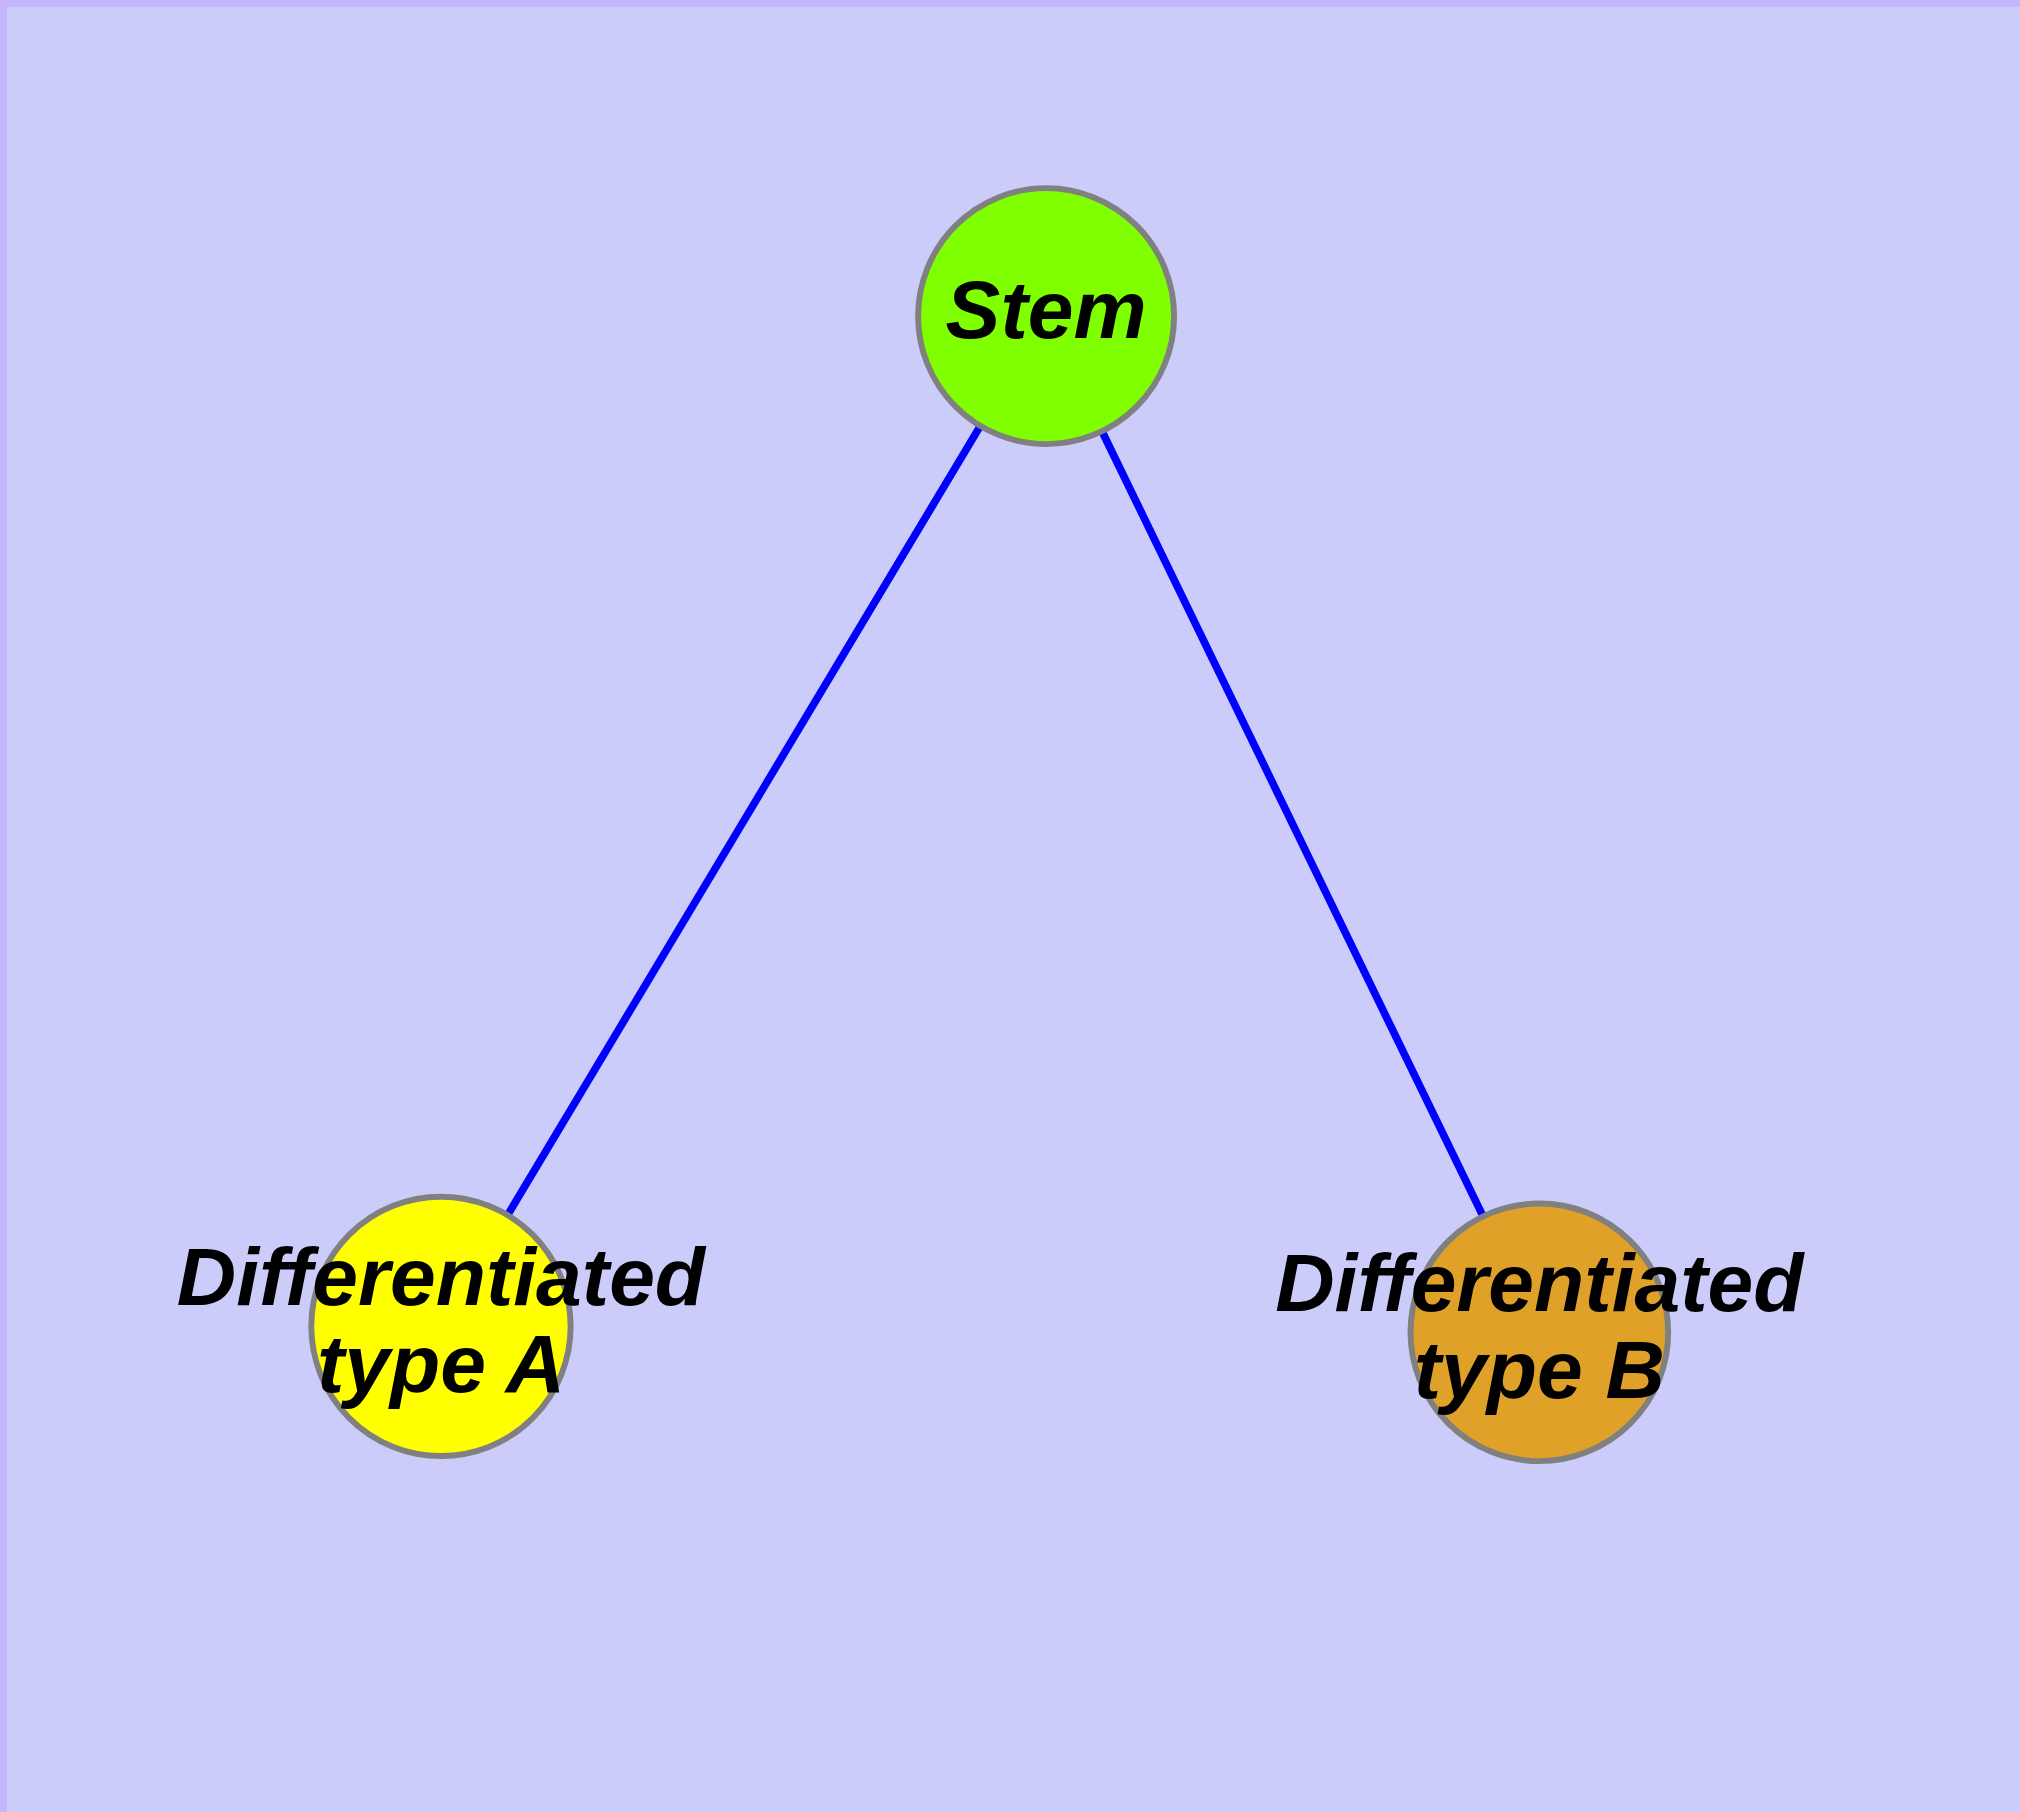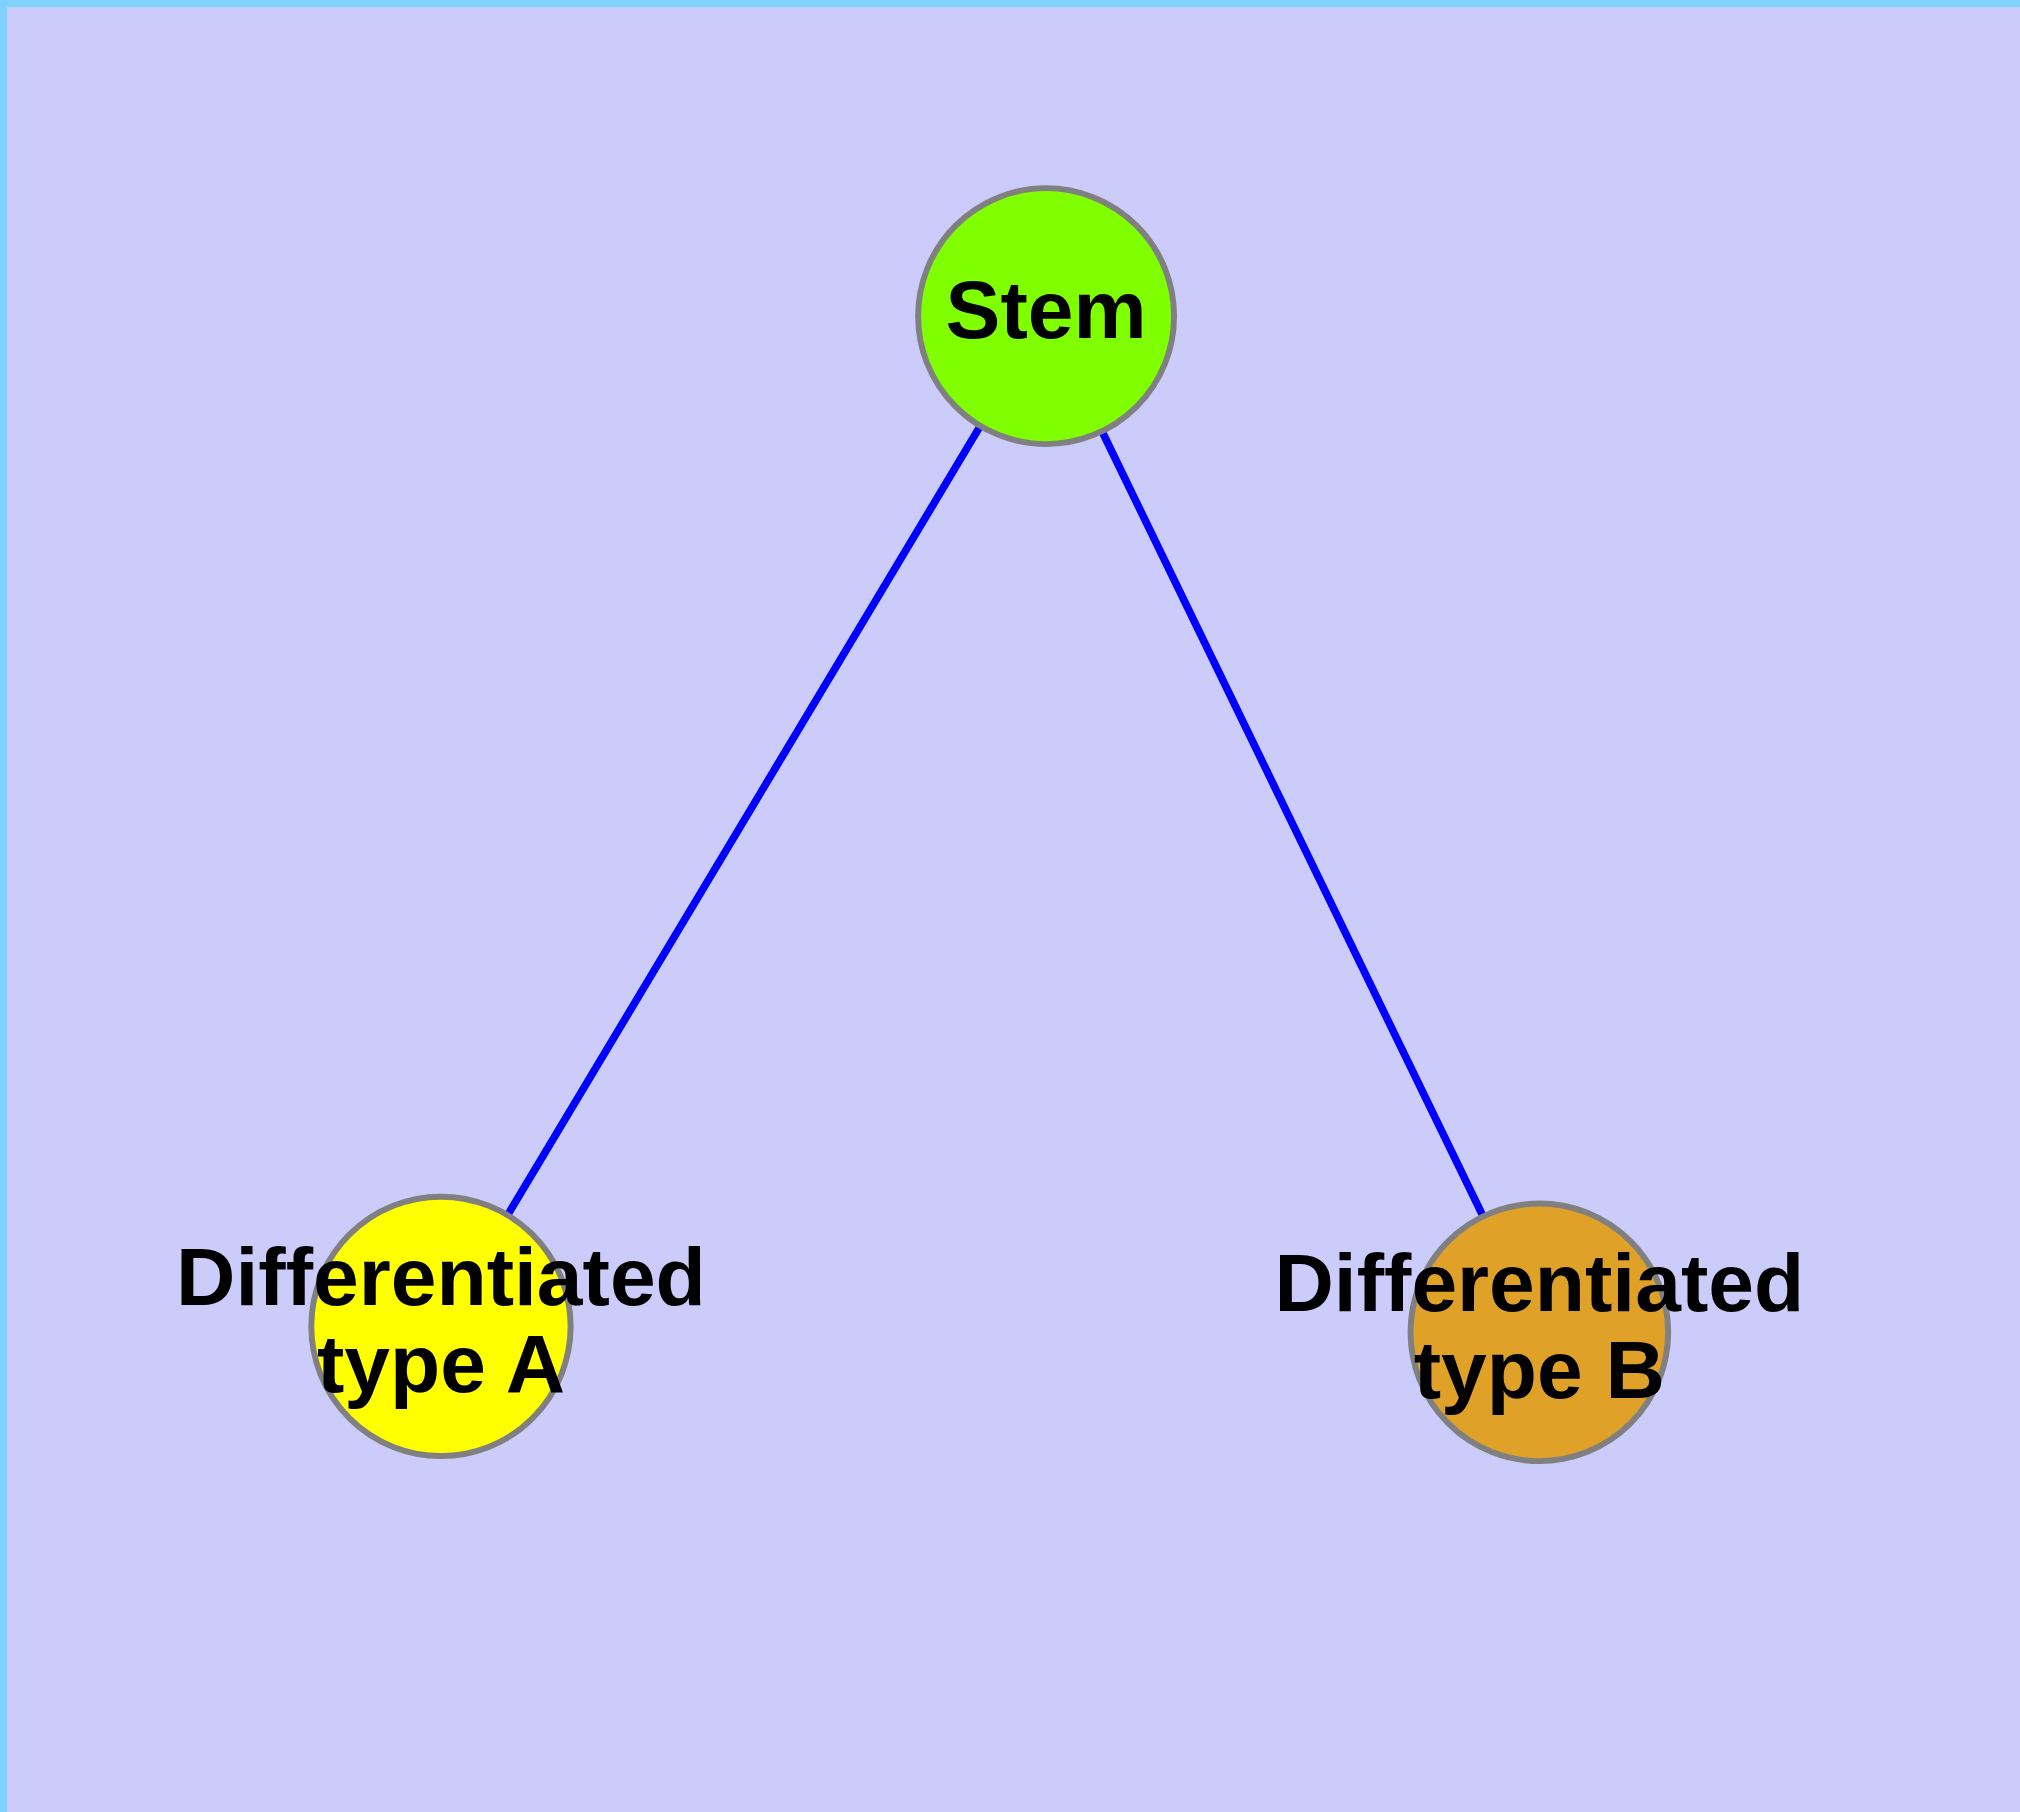--- a/index.html
+++ b/index.html
@@ -4,23 +4,24 @@
 <style>
   html, body {
     margin: 0;
     padding: 0;
     background: #ffffff;
   }
   #canvas {
     position: relative;
     width: 2021px;
     height: 1812px;
-    background: #7dd3fc;
+    background: #c4b5fd;
     overflow: hidden;
     font-family: "Liberation Sans", sans-serif;
+    font-style: italic;
   }
   #plot-area {
     position: absolute;
     left: 6.8px;
     top: 6.8px;
     width: 2014px;
     height: 1805px;
     background: #ccccfa;
   }
   #graph-svg {

